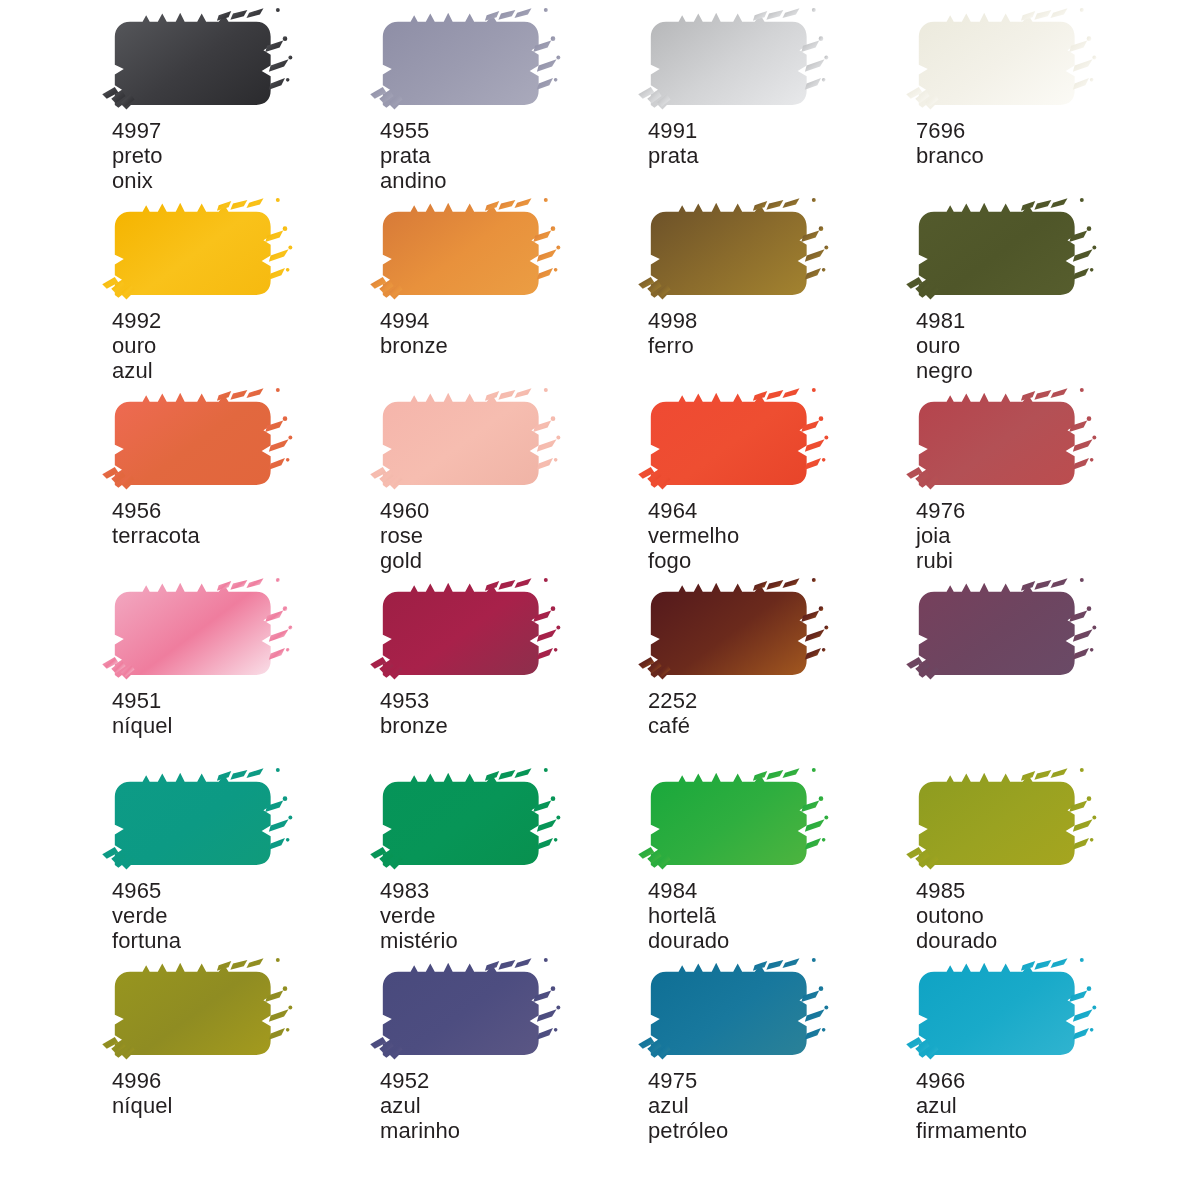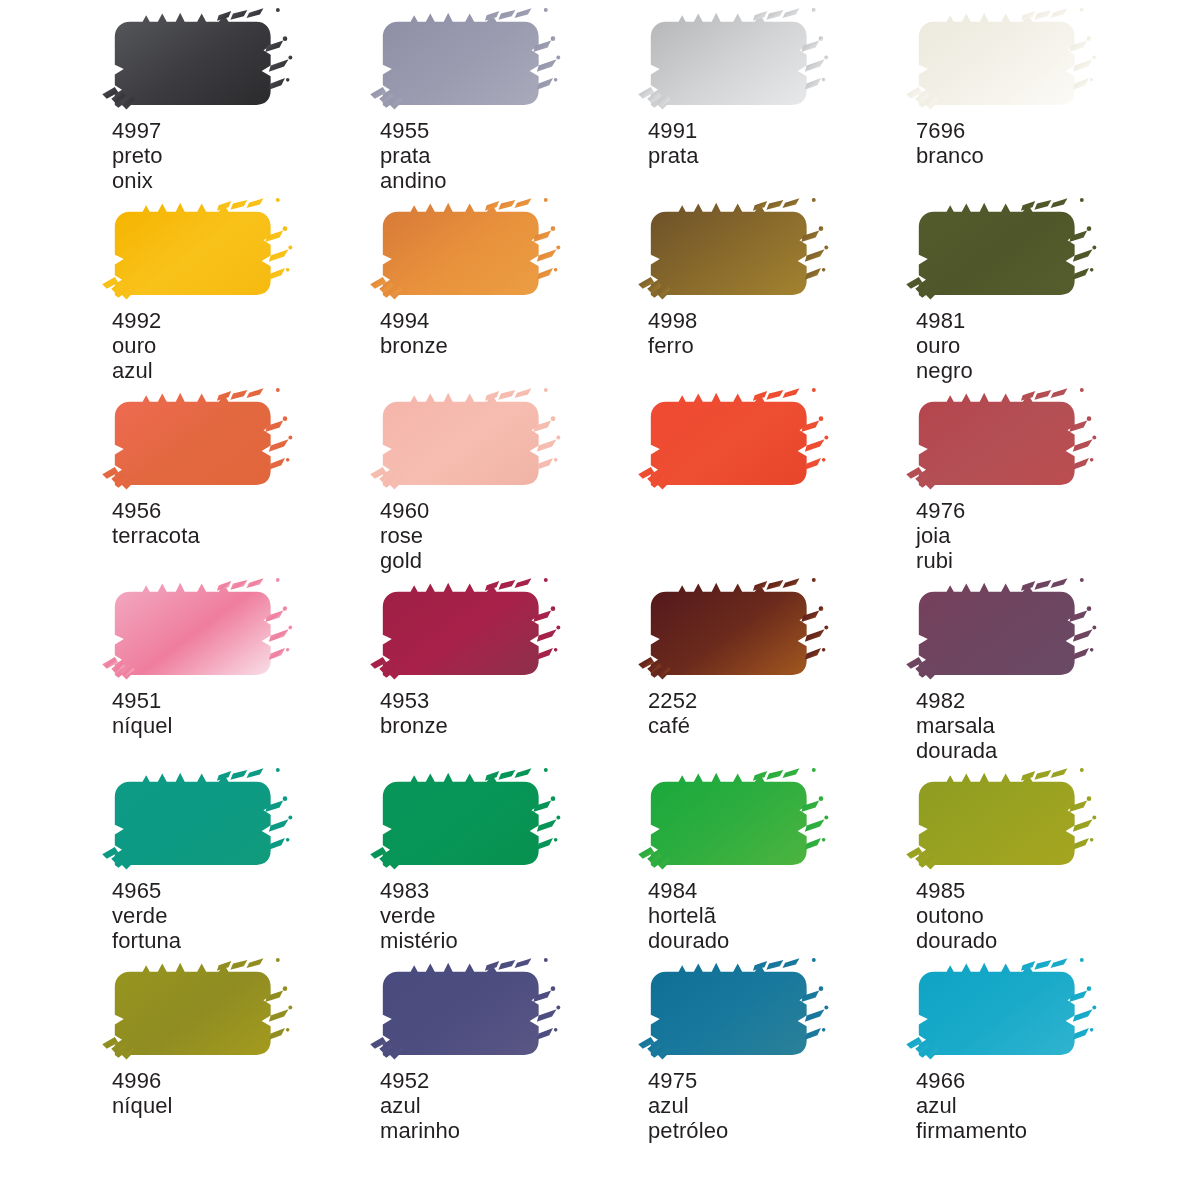--- a/index.html
+++ b/index.html
@@ -419,20 +419,25 @@
               <path d="M2,76 L-12,84 L-7,89 L6,82 Z"></path>
               <path d="M10,80 L-2,89 L3,94 L14,86 Z"></path>
               <path d="M20,84 L9,93 L14,98 L24,90 Z"></path>
               <circle cx="192" cy="22" r="2.6"></circle>
               <circle cx="198" cy="43" r="2.2"></circle>
               <circle cx="195" cy="68" r="2"></circle>
               <circle cx="184" cy="-10" r="2.2"></circle>
             </g>
           </svg>
         </div>
+        <div class="labels">
+          <span class="code">4964</span>
+          <span class="nm1">vermelho</span>
+          <span class="nm2">fogo</span>
+        </div>
       </div>
       <div class="cell">
         <div class="swatch-wrap">
           <svg class="swatch-svg" viewBox="-4 -10 200 115">
             <defs>
               <linearGradient id="g11" x1="0%" y1="8%" x2="100%" y2="92%">
                 <stop offset="0%" stop-color="#b5444d"></stop>
                 <stop offset="52%" stop-color="#b35055"></stop>
                 <stop offset="100%" stop-color="#bb4d4f"></stop>
               </linearGradient>
@@ -581,25 +586,20 @@
               <path d="M2,76 L-12,84 L-7,89 L6,82 Z"></path>
               <path d="M10,80 L-2,89 L3,94 L14,86 Z"></path>
               <path d="M20,84 L9,93 L14,98 L24,90 Z"></path>
               <circle cx="192" cy="22" r="2.6"></circle>
               <circle cx="198" cy="43" r="2.2"></circle>
               <circle cx="195" cy="68" r="2"></circle>
               <circle cx="184" cy="-10" r="2.2"></circle>
             </g>
           </svg>
         </div>
-        <div class="labels">
-          <span class="code">4982</span>
-          <span class="nm1">marsala</span>
-          <span class="nm2">dourada</span>
-        </div>
       </div>
       <div class="cell">
         <div class="swatch-wrap">
           <svg class="swatch-svg" viewBox="-4 -10 200 115">
             <defs>
               <linearGradient id="g16" x1="0%" y1="8%" x2="100%" y2="92%">
                 <stop offset="0%" stop-color="#0d9b86"></stop>
                 <stop offset="52%" stop-color="#0c9a84"></stop>
                 <stop offset="100%" stop-color="#109b7b"></stop>
               </linearGradient>

